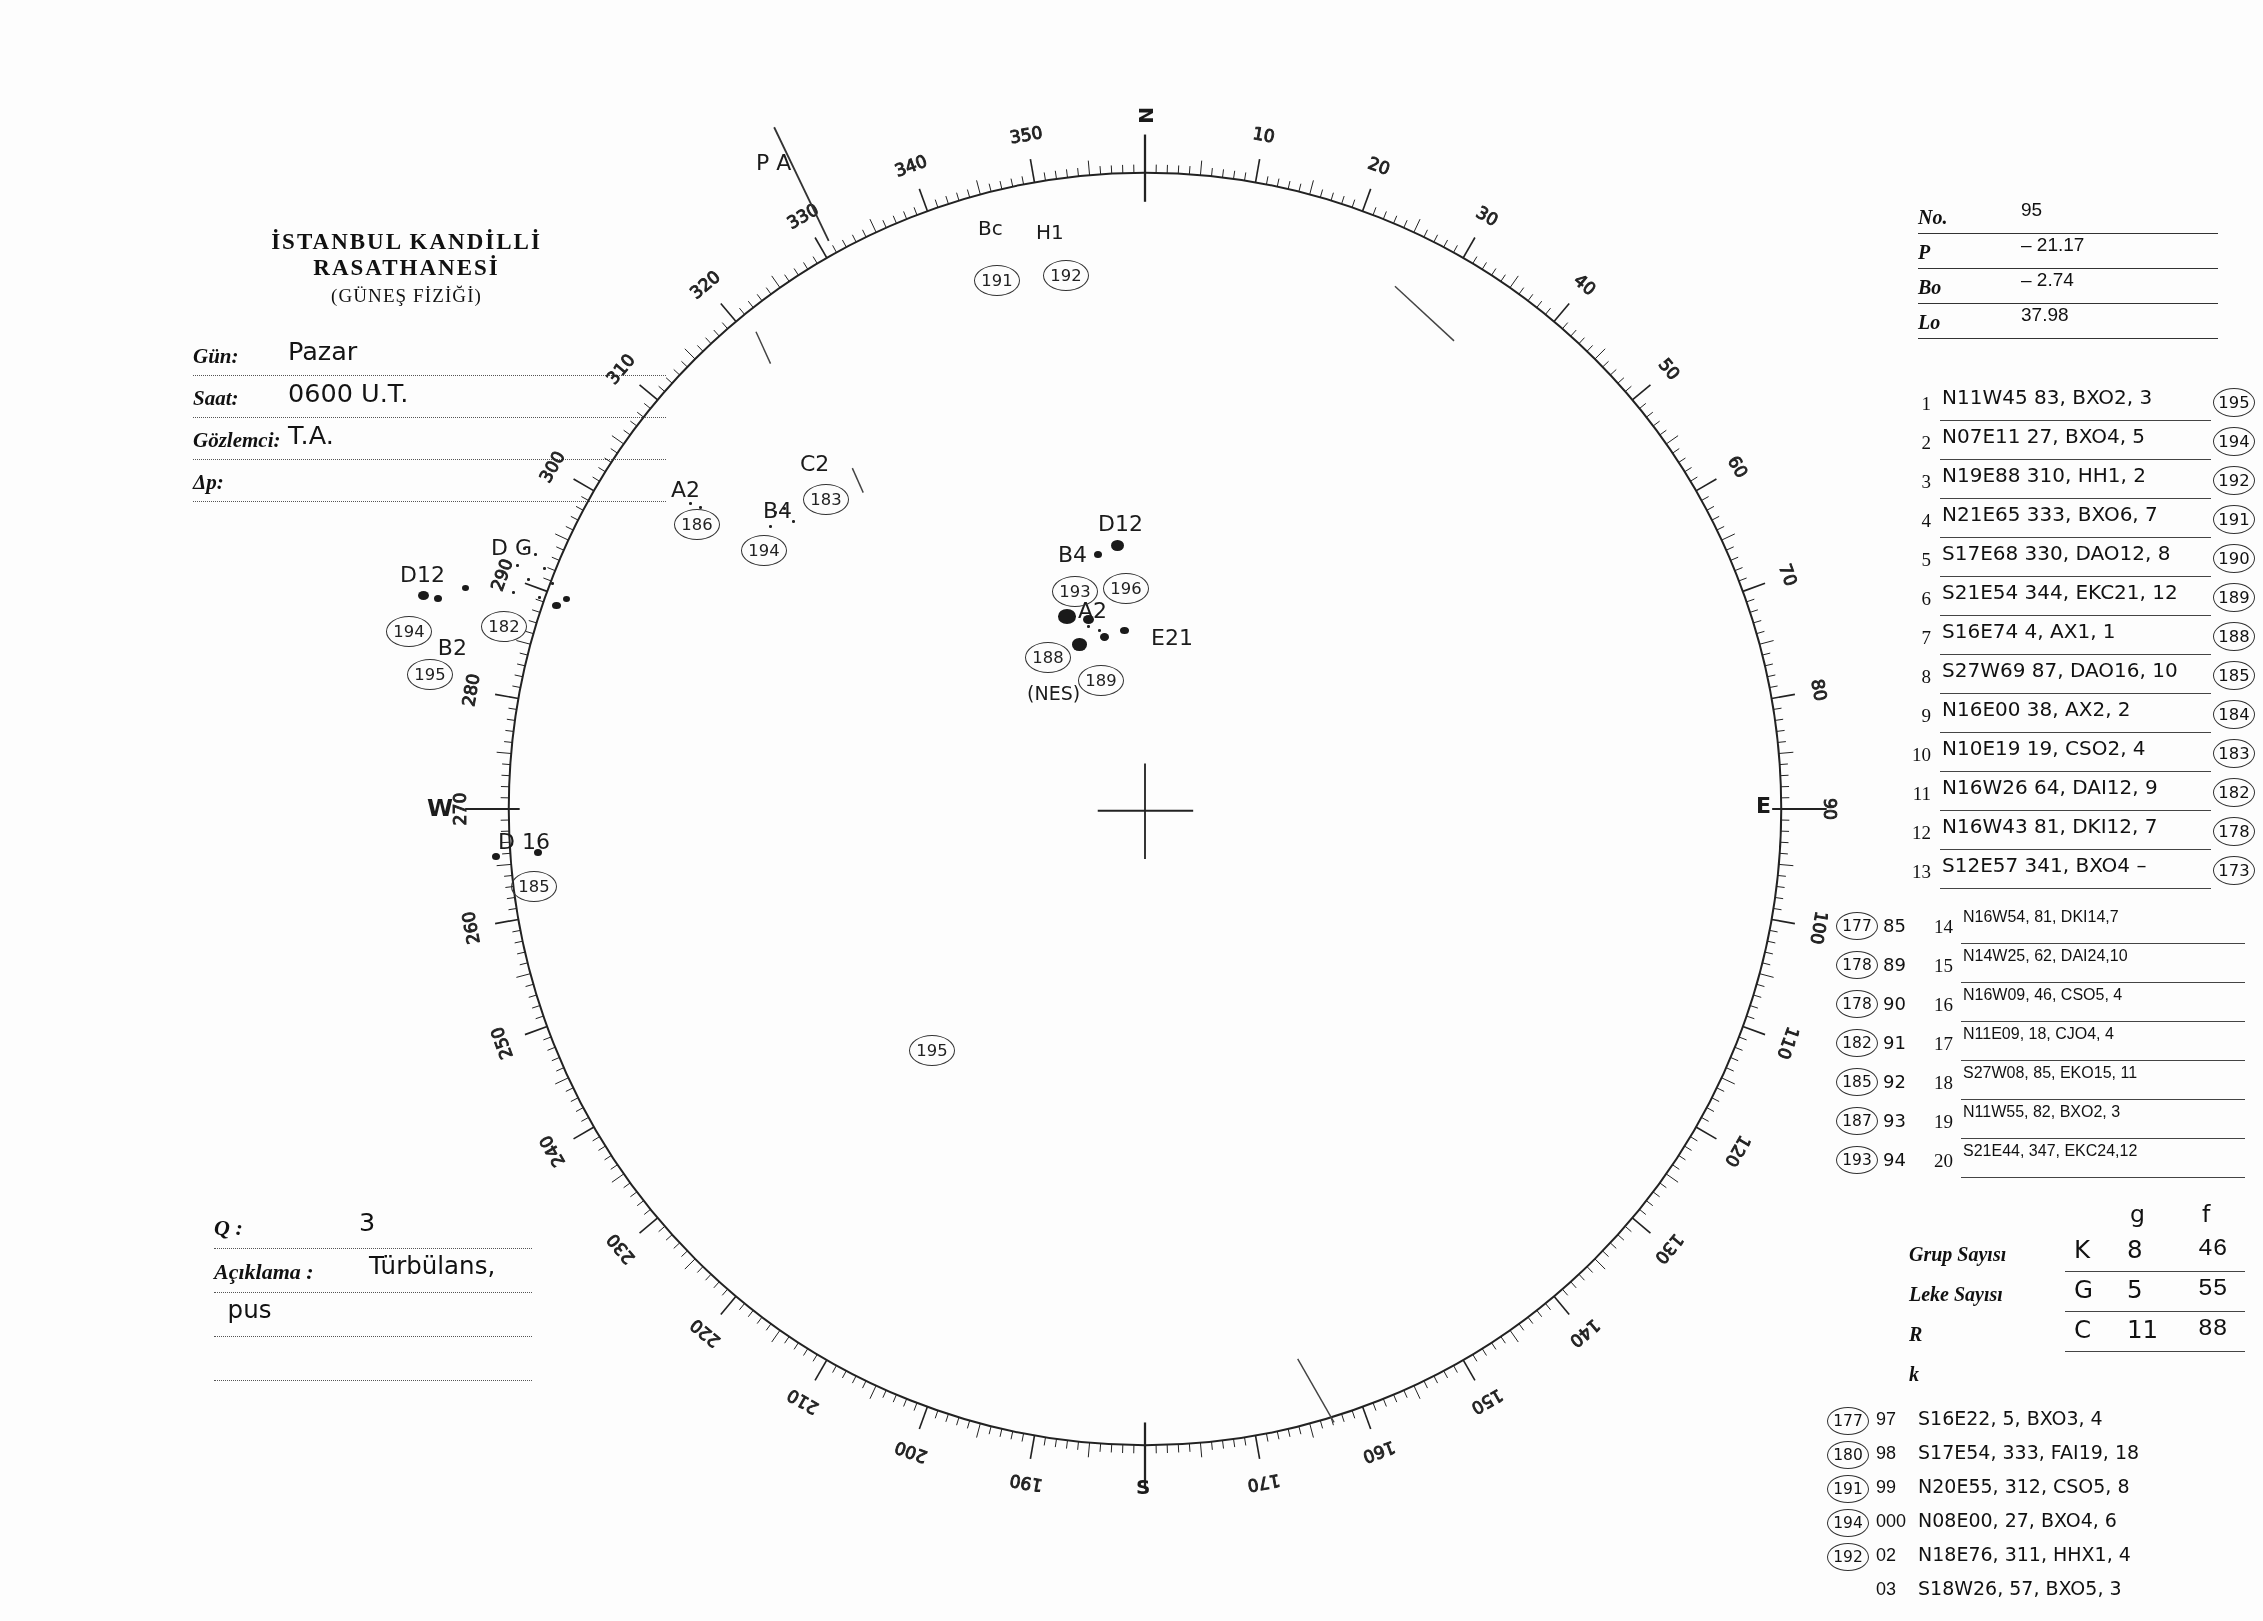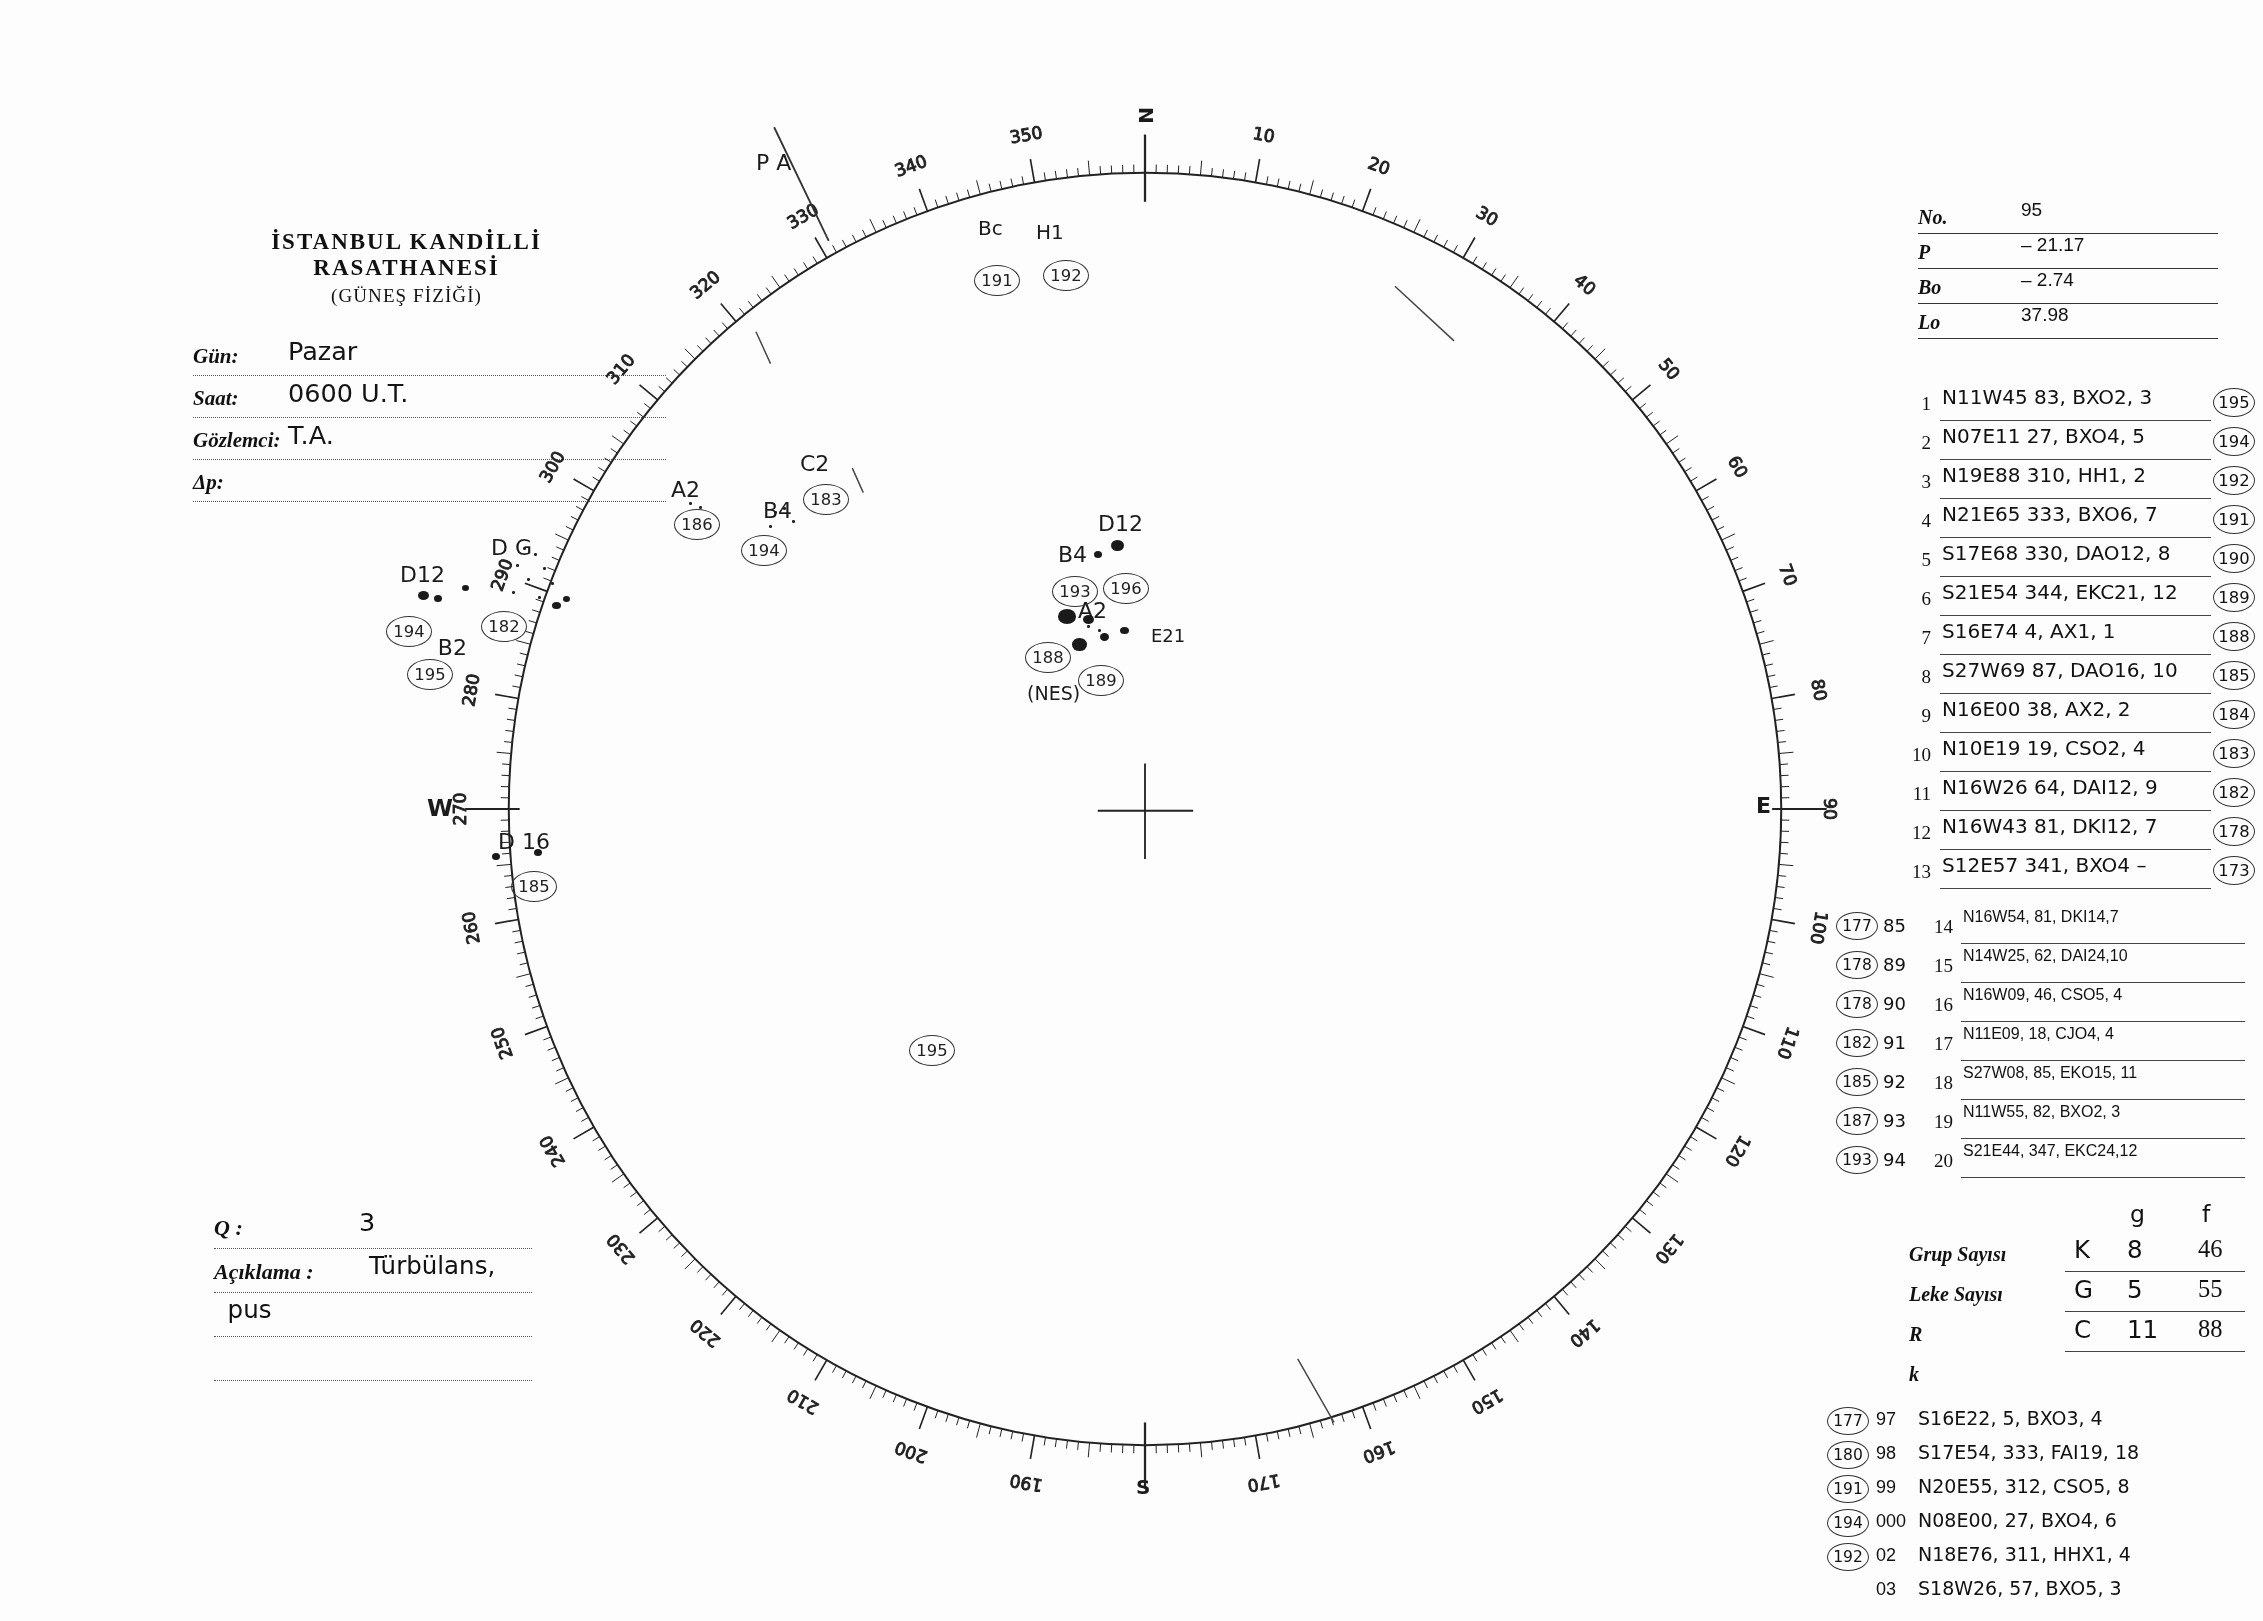--- a/index.html
+++ b/index.html
@@ -55,21 +55,21 @@
   .eline2{position:absolute;left:125px;right:9px;bottom:3.6px;border-bottom:1.2px solid #444;}
 
   
   .totals{position:absolute;left:1909px;top:1200px;width:336px;}
   .thead{position:relative;height:36px;}
   .thead span{position:absolute;font-family:"DejaVu Sans",sans-serif;font-size:23.6px;}
   .trow{position:relative;height:40px;}
   .tk{position:absolute;left:0;top:7.3px;font-style:italic;font-weight:700;font-size:20px;}
   .tc{position:absolute;left:165px;top:-0.9px;font-family:"DejaVu Sans",sans-serif;font-size:24.5px;}
   .tg{position:absolute;left:218px;top:-0.9px;font-family:"DejaVu Sans",sans-serif;font-size:24.5px;}
-  .tf{position:absolute;left:289px;top:-0.9px;font-family:Liberation Serif, serif;font-size:24.5px;}
+  .tf{position:absolute;left:289px;top:-0.9px;font-family:Liberation Mono, monospace;font-size:24.5px;}
   .tline{position:absolute;left:156px;right:0;bottom:4.5px;border-bottom:1.3px solid #444;}
 
   .footnotes{position:absolute;left:1827px;top:1405px;width:427px;}
   .fnrow{position:relative;height:34px;}
   .fncirc{position:absolute;left:0;top:1.8px;width:40px;height:26px;border:1.5px solid #333;
           border-radius:50%;font-family:"DejaVu Sans",sans-serif;font-size:15.5px;text-align:center;line-height:26px;}
   .fnnum{position:absolute;left:49px;top:3.6px;font-family:Liberation Sans, sans-serif;font-size:18px;}
   .fntxt{position:absolute;left:91px;top:1.8px;font-family:"DejaVu Sans",sans-serif;font-size:19px;white-space:nowrap;}
 
   
@@ -827,21 +827,21 @@
       <div class="spk" style="left:662px;top:529px;"></div>
 
     <div class="hand" style="left:662px;top:411px;font-size:22px;">D12</div>
     <div class="grpcirc" style="left:667px;top:473px;">196</div>
     <div class="blob" style="left:675px;top:440px;width:12.7px;height:11px;"></div>
     <div class="blob" style="left:658px;top:451px;width:8.2px;height:7.3px;"></div>
 
     <div class="hand" style="left:622px;top:442px;font-size:22px;">B4</div>
     <div class="grpcirc" style="left:616px;top:476px;">193</div>
 
-    <div class="hand" style="left:715px;top:525px;font-size:18px;">E21</div>
+    <div class="hand" style="left:715px;top:525px;font-size:22px;">E21</div>
     <div class="grpcirc" style="left:642px;top:565px;">189</div>
     <div class="blob" style="left:622px;top:509px;width:18px;height:14.5px;"></div>
     <div class="blob" style="left:647px;top:515px;width:11px;height:9px;"></div>
     <div class="blob" style="left:636px;top:538px;width:14.5px;height:12.7px;"></div>
     <div class="blob" style="left:664px;top:533px;width:9px;height:8.2px;"></div>
     <div class="blob" style="left:684px;top:527px;width:9px;height:7.3px;"></div>
 
     <div class="hand" style="left:542px;top:116px;font-size:20px;">Bc</div>
     <div class="grpcirc" style="left:607px;top:160px;">192</div>
     <div class="hand" style="left:600px;top:120px;font-size:20px;">H1</div>

